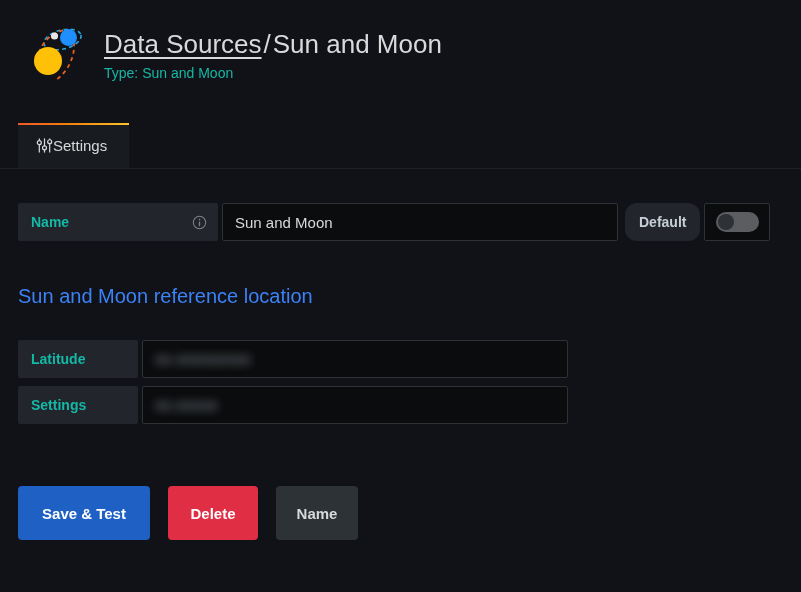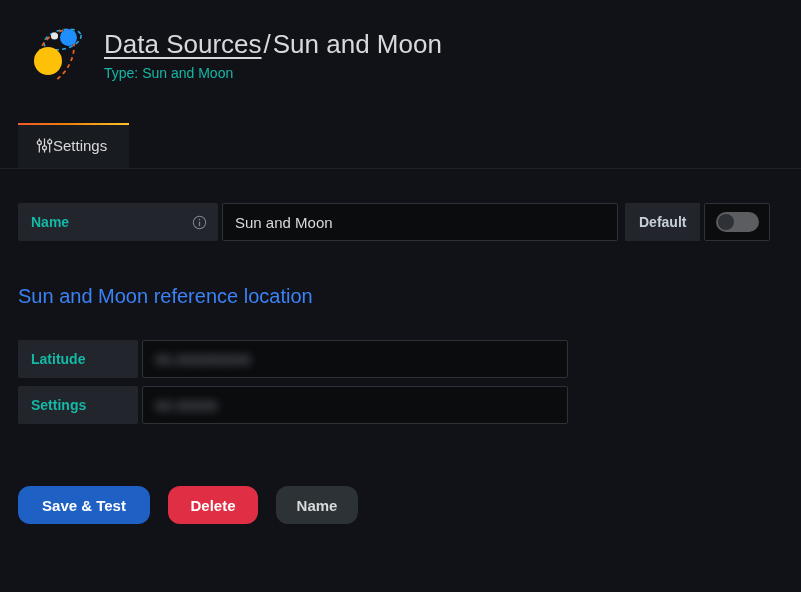--- a/index.html
+++ b/index.html
@@ -178,21 +178,21 @@
     opacity: 0.78;
     user-select: none;
     white-space: nowrap;
   }
 
   .default-label {
     display: flex;
     align-items: center;
     justify-content: center;
     background: #22252b;
-    border-radius: 0;
+    border-radius: 12px;
     color: #c7d0d9;
     font-size: 14px;
     font-weight: bold;
     height: 38px;
     padding: 0 14px;
     margin-left: 7px;
   }
 
   .toggle-box {
     display: flex;
@@ -235,22 +235,22 @@
 
   
   .button-row {
     display: flex;
     gap: 18px;
     margin-top: 62px;
   }
 
   .btn {
     border: none;
-    border-radius: 12px;
-    height: 38px;
+    border-radius: 4px;
+    height: 54px;
     font-size: 15px;
     font-weight: bold;
     font-family: "Liberation Sans", sans-serif;
     color: #ffffff;
     cursor: pointer;
     padding: 0 20px;
   }
 
   .btn-save   { background: #1f60c4; min-width: 132px; }
   .btn-delete { background: #e02f44; min-width: 90px; }

